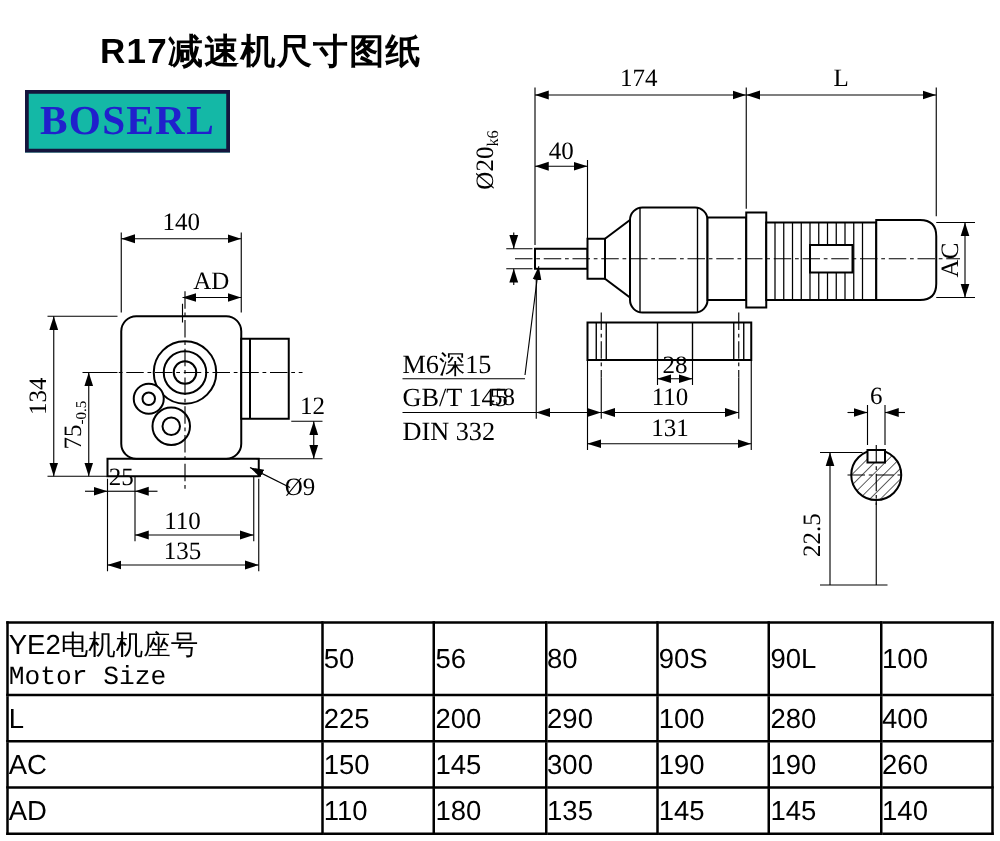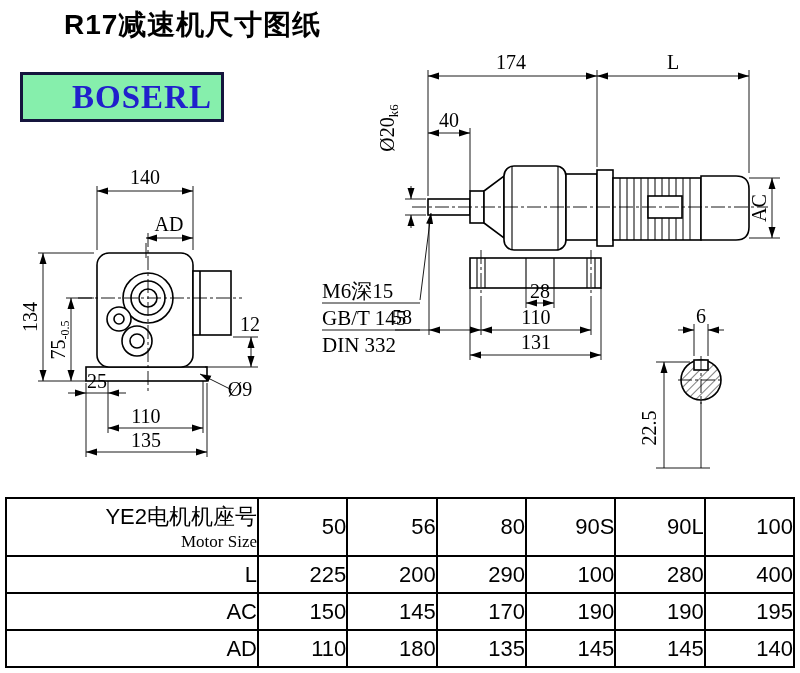--- a/index.html
+++ b/index.html
@@ -1,26 +1,26 @@
 <!DOCTYPE html>
 <html><head>
 <meta charset="utf-8">
 <style>
   html,body{margin:0;padding:0;background:#fff;}
   body{width:800px;height:673px;position:relative;font-family:"Liberation Sans",sans-serif;color:#000;overflow:hidden;}
-  .title{position:absolute;left:64px;top:6px;font-size:28px;font-weight:bold;margin:0;letter-spacing:1px;}
-  .logo{position:absolute;left:20px;top:72px;width:158px;height:44px;border:3px solid #15153d;display:flex;align-items:center;justify-content:center;background:#86efac;padding-left:40px;}
+  .title{position:absolute;left:64px;top:6px;font-size:28px;font-weight:bold;margin:16px;letter-spacing:1px;}
+  .logo{position:absolute;left:20px;top:72px;width:158px;height:44px;border:3px solid #15153d;display:flex;align-items:center;justify-content:center;background:#14b8a6;}
   .logo span{font-family:"Liberation Serif",serif;font-weight:bold;font-size:33px;color:#2020cc;letter-spacing:1px;}
   .drawing{position:absolute;left:0;top:0;}
-  .dim-table{position:absolute;left:5px;top:497px;width:790px;border-collapse:collapse;table-layout:fixed;text-align:right;font-size:22px;border-radius:13px;}
+  .dim-table{position:absolute;left:5px;top:497px;width:790px;border-collapse:collapse;table-layout:fixed;text-align:left;font-size:22px;border-radius:13px;}
   .dim-table th,.dim-table td{border:2px solid #000;padding:0;font-weight:400;}
   .dim-table .first{width:250px;}
   .dim-table tr{height:37px;}
   .dim-table tr.head{height:58px;}
-  .mono{font-family:Liberation Serif, serif;font-size:17px;}
+  .mono{font-family:Liberation Mono, monospace;font-size:21px;}
 </style>
 </head>
 <body>
 
 <h1 class="title">R17减速机尺寸图纸</h1>
 
 <div class="logo">
   <span>BOSERL</span>
 </div>
 
@@ -152,24 +152,24 @@
       <td>200</td>
       <td>290</td>
       <td>100</td>
       <td>280</td>
       <td>400</td>
     </tr>
     <tr>
       <td>AC</td>
       <td>150</td>
       <td>145</td>
-      <td>170</td>
+      <td>300</td>
       <td>190</td>
       <td>190</td>
-      <td>195</td>
+      <td>260</td>
     </tr>
     <tr>
       <td>AD</td>
       <td>110</td>
       <td>180</td>
       <td>135</td>
       <td>145</td>
       <td>145</td>
       <td>140</td>
     </tr>

